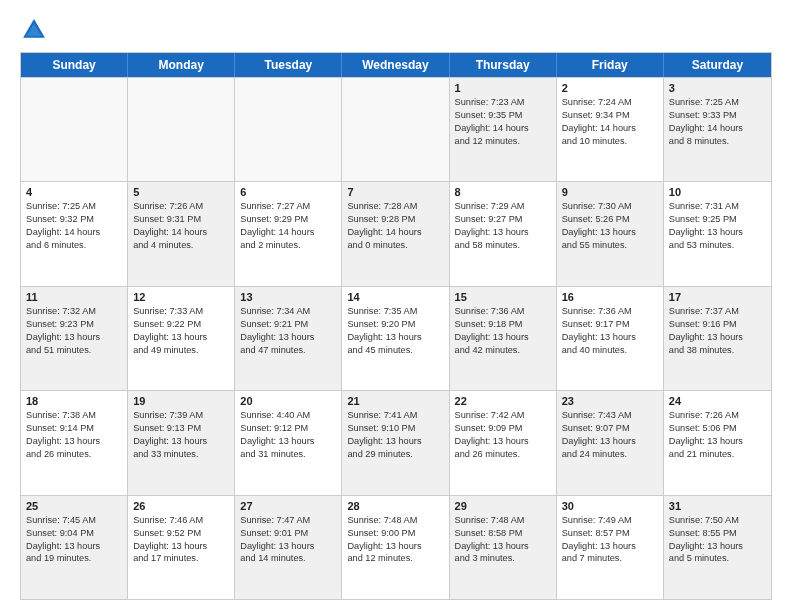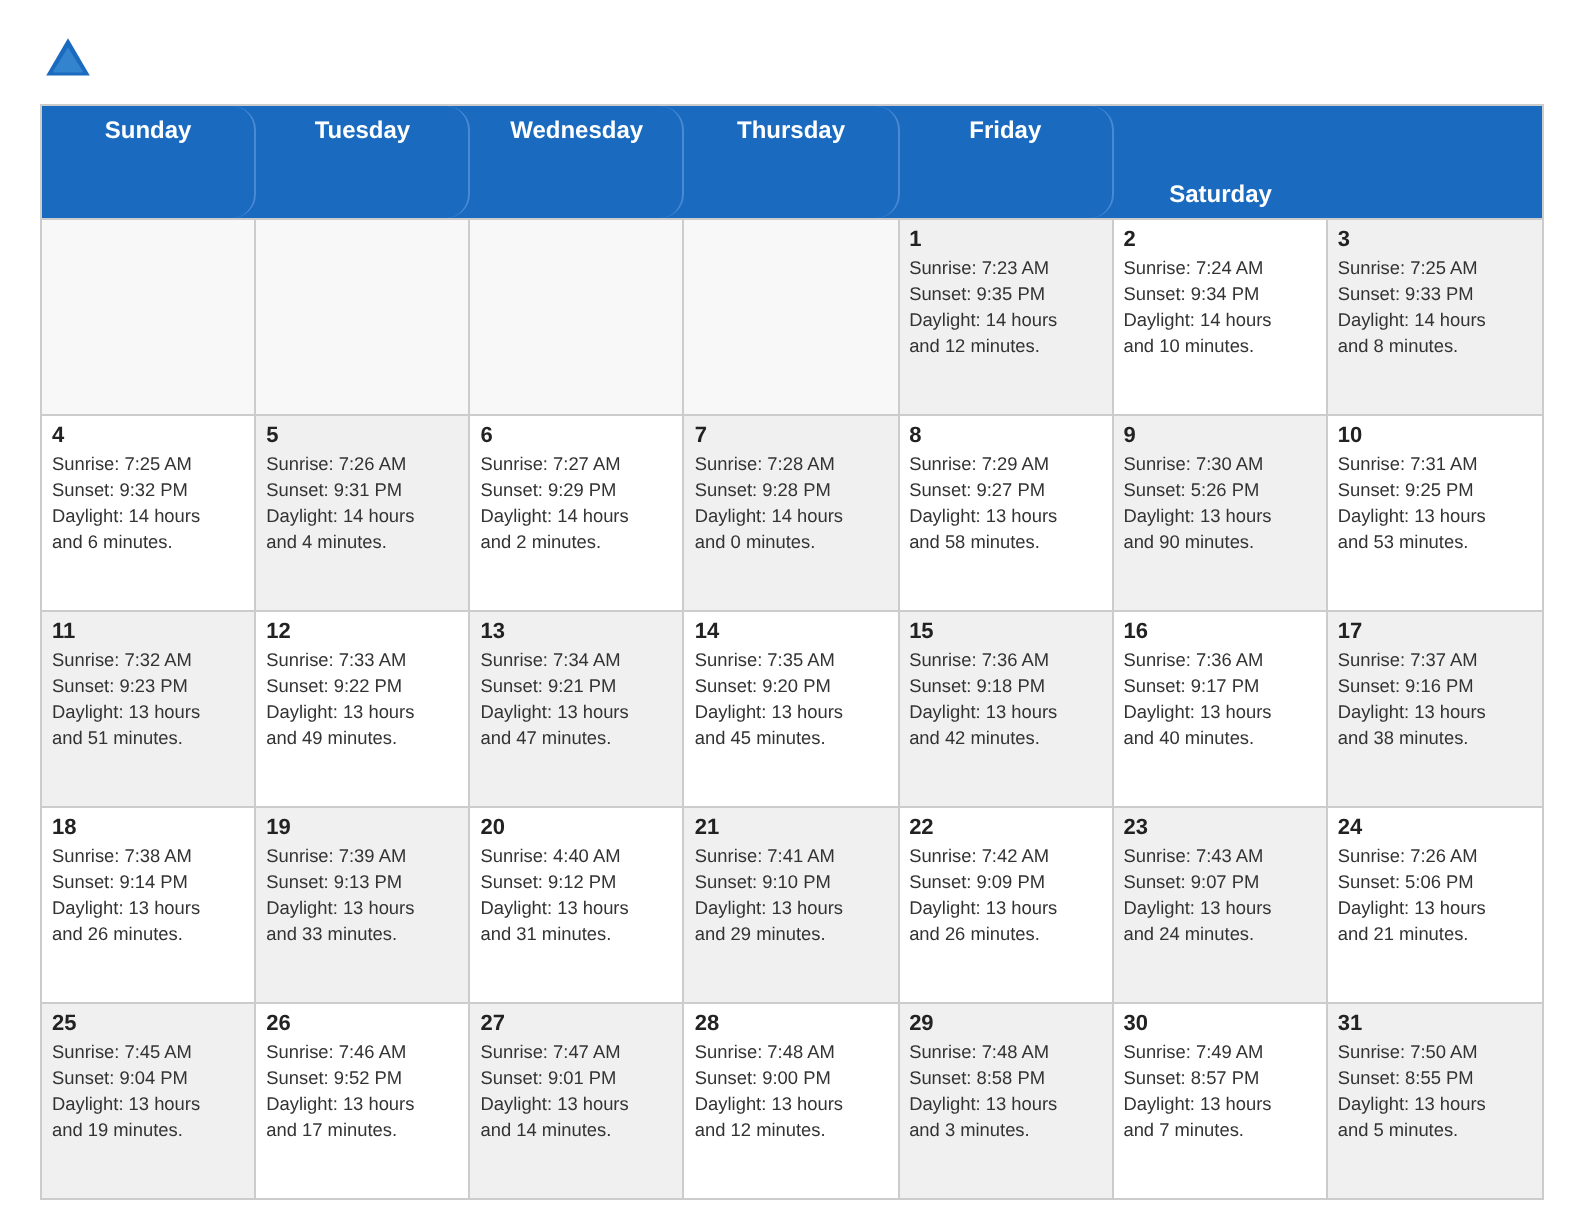--- a/index.html
+++ b/index.html
@@ -71,23 +71,22 @@
       grid-template-columns: repeat(7, 1fr);
       background: #1a6abf;
     }
     .cal-header-cell {
       color: #fff;
       font-size: 12px;
       font-weight: bold;
       text-align: center;
       padding: 5px 2px;
       border-right: 1px solid #4a8ad4;
-      border-radius: 12px;
-    }
-    .cal-header-cell:last-child { border-right: none; margin-top: 32px; }
+    }
+    .cal-header-cell:last-child { border-right: none; }
     .cal-body {
       display: flex;
       flex-direction: column;
       flex: 1;
     }
     .cal-row {
       display: grid;
       grid-template-columns: repeat(7, 1fr);
       flex: 1;
       border-top: 1px solid #ccc;
@@ -134,20 +133,21 @@
     </div>
     <div class="title-block">
       <div class="month-title"></div>
       <div class="location"></div>
     </div>
   </div>
 
   <div class="calendar">
     <div class="cal-header">
     <div class="cal-header-cell">Sunday</div>
+        <div class="cal-header-cell">Monday</div>
         <div class="cal-header-cell">Tuesday</div>
         <div class="cal-header-cell">Wednesday</div>
         <div class="cal-header-cell">Thursday</div>
         <div class="cal-header-cell">Friday</div>
         <div class="cal-header-cell">Saturday</div>
       </div>
     <div class="cal-body">
     <div class="cal-row">
           <div class="cal-cell empty"></div>
           <div class="cal-cell empty"></div>
@@ -209,21 +209,21 @@
             <div class="cell-line">Sunrise: 7:29 AM</div>
             <div class="cell-line">Sunset: 9:27 PM</div>
             <div class="cell-line">Daylight: 13 hours</div>
             <div class="cell-line">and 58 minutes.</div>
           </div>
           <div class="cal-cell shaded">
             <div class="day-num">9</div>
             <div class="cell-line">Sunrise: 7:30 AM</div>
             <div class="cell-line">Sunset: 5:26 PM</div>
             <div class="cell-line">Daylight: 13 hours</div>
-            <div class="cell-line">and 90 minutes.</div>
+            <div class="cell-line">and 55 minutes.</div>
           </div>
           <div class="cal-cell">
             <div class="day-num">10</div>
             <div class="cell-line">Sunrise: 7:31 AM</div>
             <div class="cell-line">Sunset: 9:25 PM</div>
             <div class="cell-line">Daylight: 13 hours</div>
             <div class="cell-line">and 53 minutes.</div>
           </div>
         </div>
         <div class="cal-row">

